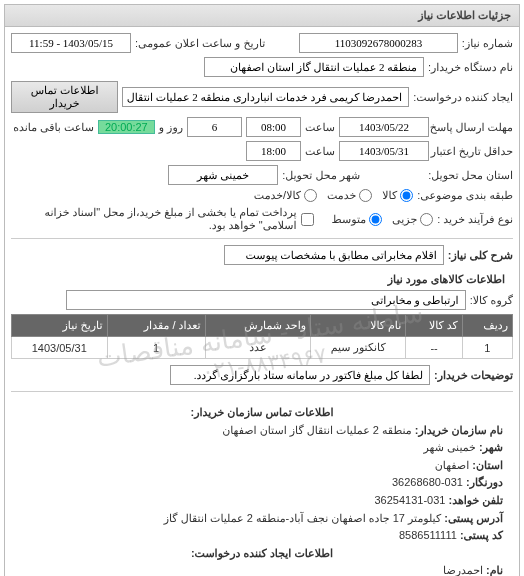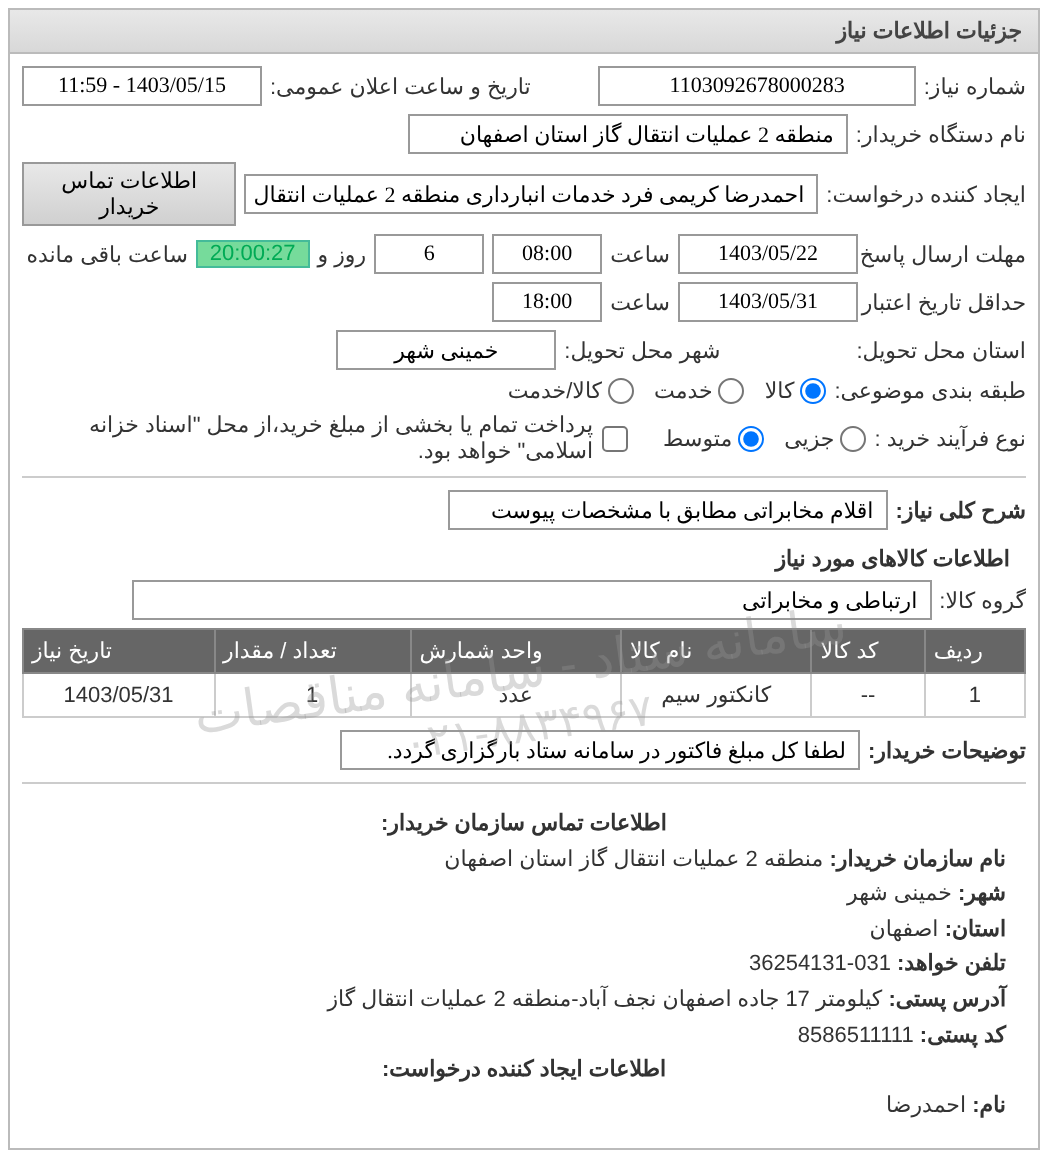--- a/index.html
+++ b/index.html
@@ -11,21 +11,21 @@
 .label { font-size: 11px; color: #333; white-space: nowrap; }
 .input { border: 1px solid #999; background: #fff; padding: 2px 4px; font-size: 11px; font-family: Tahoma; text-align: center; height: 20px; }
 .input.wide { width: 200px; text-align: right; padding-right: 6px; }
 .countdown { background: #76db9b; color: #0a5; border: 1px solid #4b9; padding: 2px 6px; font-size: 11px; text-align: center; height: 14px; display: inline-flex; align-items: center; }
 .btn { background: linear-gradient(#e8e8e8, #d0d0d0); border: 1px solid #999; padding: 2px 6px; font-size: 11px; cursor: pointer; }
 .radio-group { display: flex; gap: 10px; align-items: center; }
 .radio-group label { display: flex; align-items: center; gap: 3px; font-size: 11px; }
 .checkbox-row { display: flex; align-items: center; gap: 4px; font-size: 11px; }
 .section-title { font-weight: bold; font-size: 11px; padding: 4px 8px; }
 table.data { width: 100%; border-collapse: collapse; font-size: 11px; }
-table.data th { background: #666; color: #fff; padding: 4px; border: 1px solid #888; font-weight: normal; text-align: left; }
+table.data th { background: #666; color: #fff; padding: 4px; border: 1px solid #888; font-weight: normal; text-align: right; }
 table.data td { border: 1px solid #ccc; padding: 4px; text-align: center; background: #fff; }
 .info-block { padding: 6px 10px; font-size: 11px; line-height: 1.6; }
 .info-block .bold { font-weight: bold; text-align: center; }
 .watermark { position: absolute; top: 320px; left: 50%; transform: translate(-50%, 0) rotate(-8deg); font-size: 26px; color: rgba(150,150,150,0.35); pointer-events: none; white-space: nowrap; text-align: center; z-index: 5; }
 .watermark .phone { font-size: 22px; letter-spacing: 2px; direction: ltr; }
 hr { border: none; border-top: 1px solid #ccc; margin: 6px 0; }
 </style>
 </head>
 <body>
 
@@ -154,20 +154,21 @@
       <input class="input wide" style="width: 260px;" value="لطفا کل مبلغ فاکتور در سامانه ستاد بارگزاری گردد.">
     </div>
 
     <hr>
 
     <div class="info-block">
       <div class="bold">اطلاعات تماس سازمان خریدار:</div>
       <div><span class="bold">نام سازمان خریدار:</span> <span>منطقه 2 عملیات انتقال گاز استان اصفهان</span></div>
       <div><span class="bold">شهر:</span> <span>خمینی شهر</span></div>
       <div><span class="bold">استان:</span> <span>اصفهان</span></div>
+      <div><span class="bold">دورنگار:</span> <span>031-36268680</span></div>
       <div><span class="bold">تلفن خواهد:</span> <span>031-36254131</span></div>
       <div><span class="bold">آدرس پستی:</span> <span>کیلومتر 17 جاده اصفهان نجف آباد-منطقه 2 عملیات انتقال گاز</span></div>
       <div><span class="bold">کد پستی:</span> <span>8586511111</span></div>
       <div class="bold">اطلاعات ایجاد کننده درخواست:</div>
       <div><span class="bold">نام:</span> <span>احمدرضا</span></div>
 
     </div>
 
   </div>
 </div>

